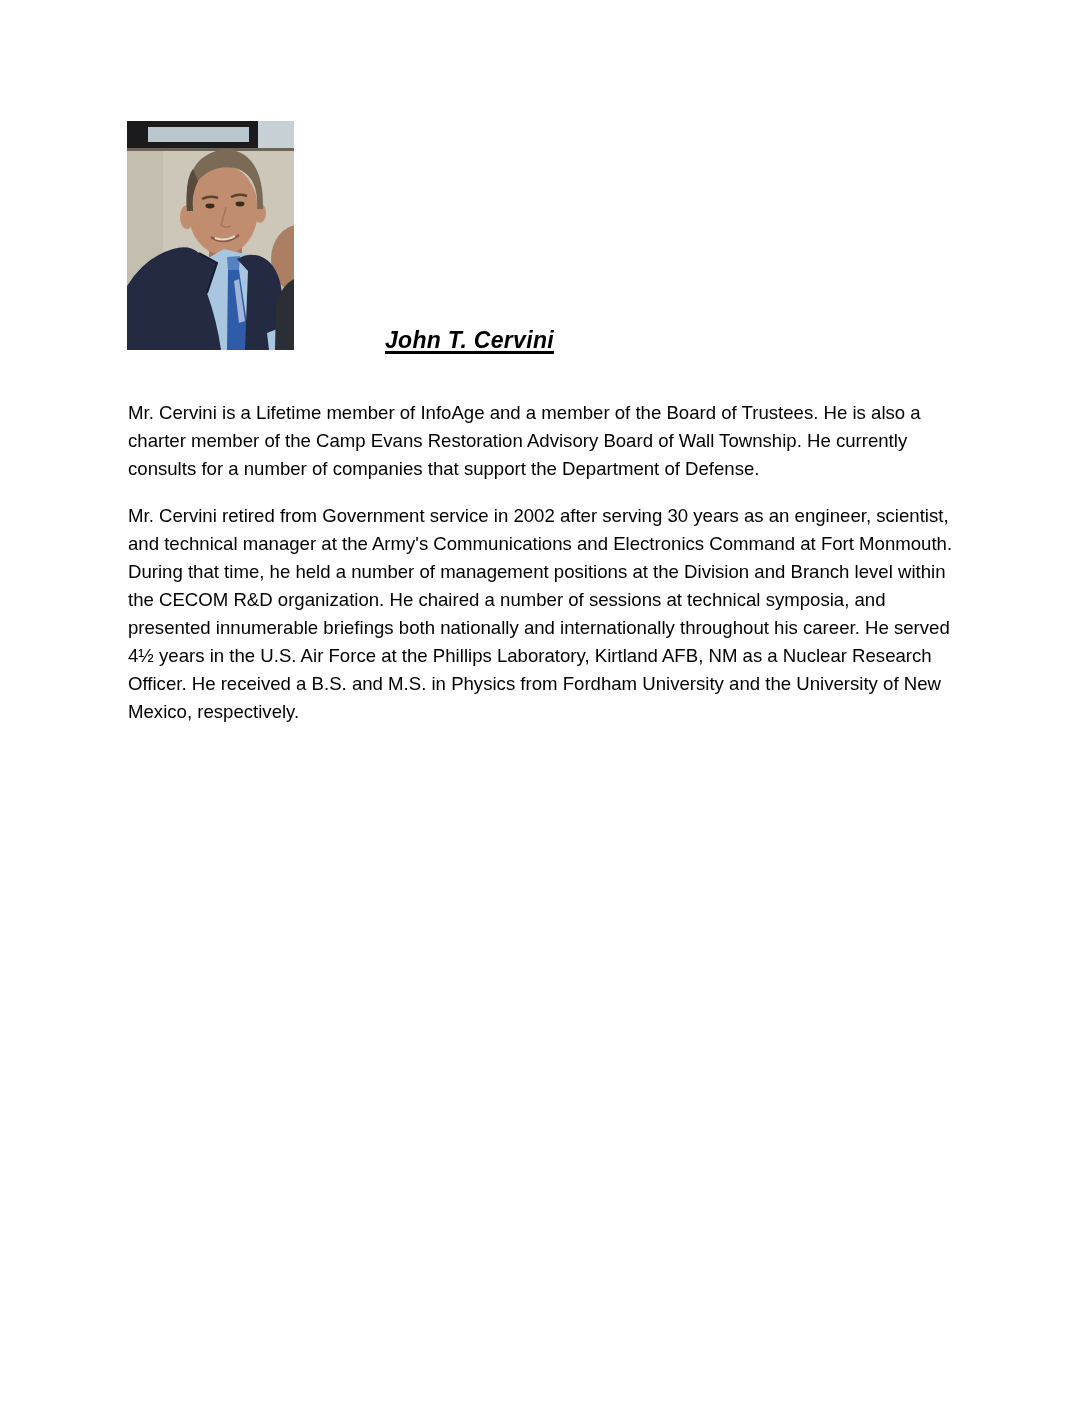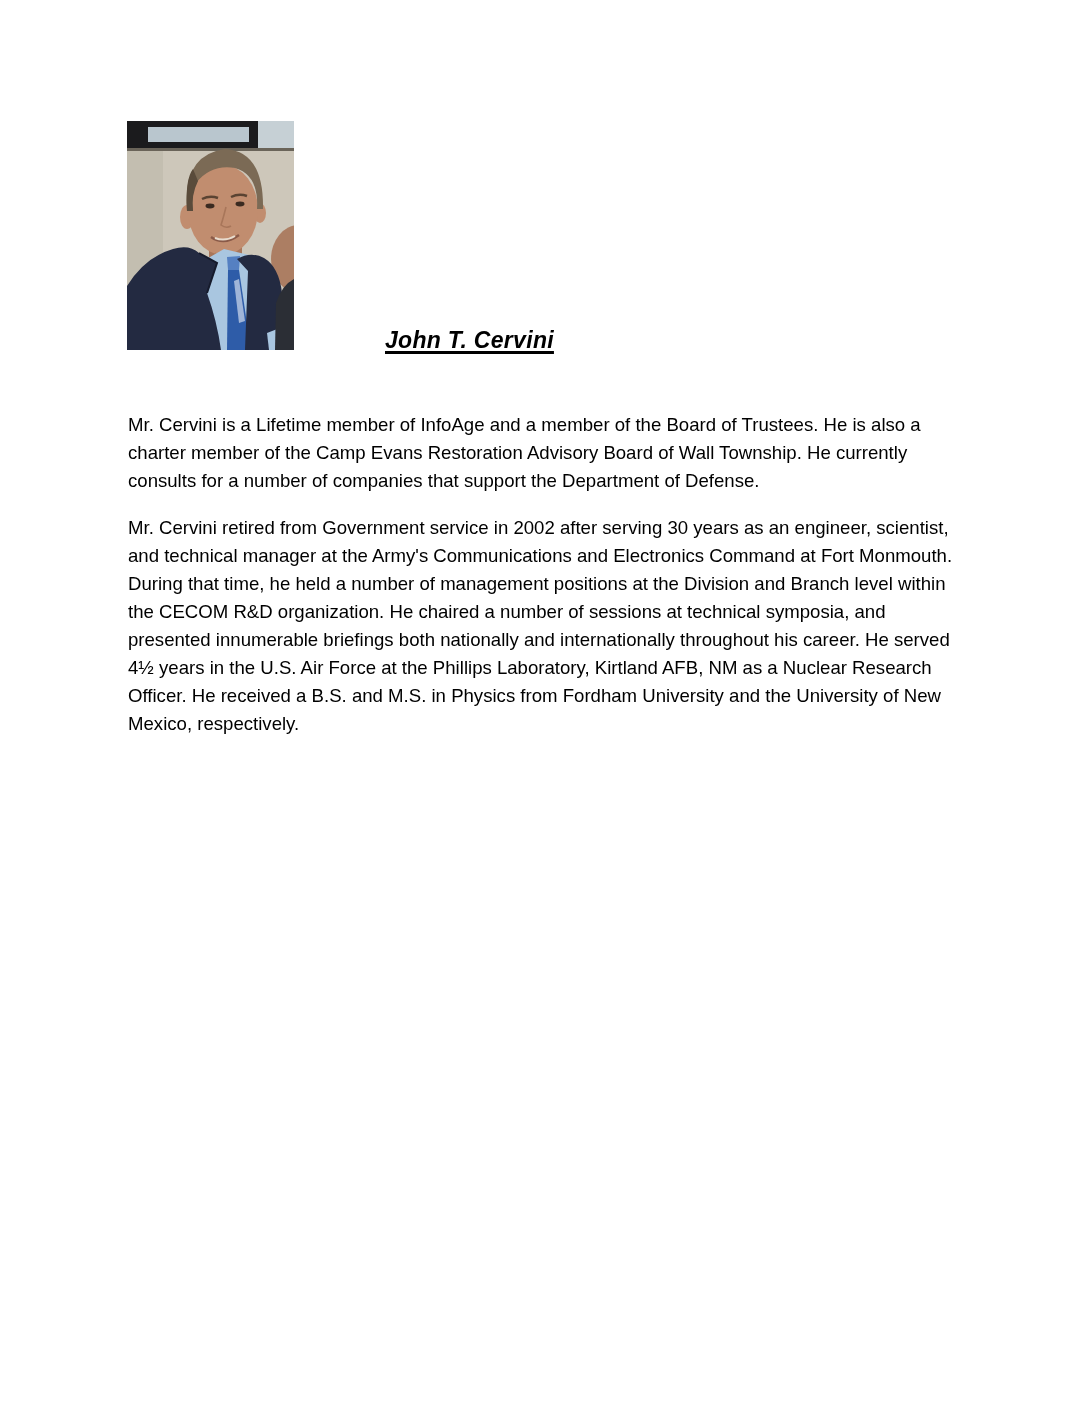--- a/index.html
+++ b/index.html
@@ -43,21 +43,21 @@
   .body-text {
     position: absolute;
     left: 128px;
     top: 399px;
     width: 840px;
     font-size: 18.6px;
     line-height: 28px;
     color: #000000;
   }
   .body-text p {
-    margin: 12px 0 19px 0;
+    margin: 0 0 19px 0;
     padding: 0;
   }
 </style>
 </head>
 <body>
 
 <div class="page">
 
   <div class="photo">
     <svg viewBox="0 0 167 229" xmlns="http://www.w3.org/2000/svg">

